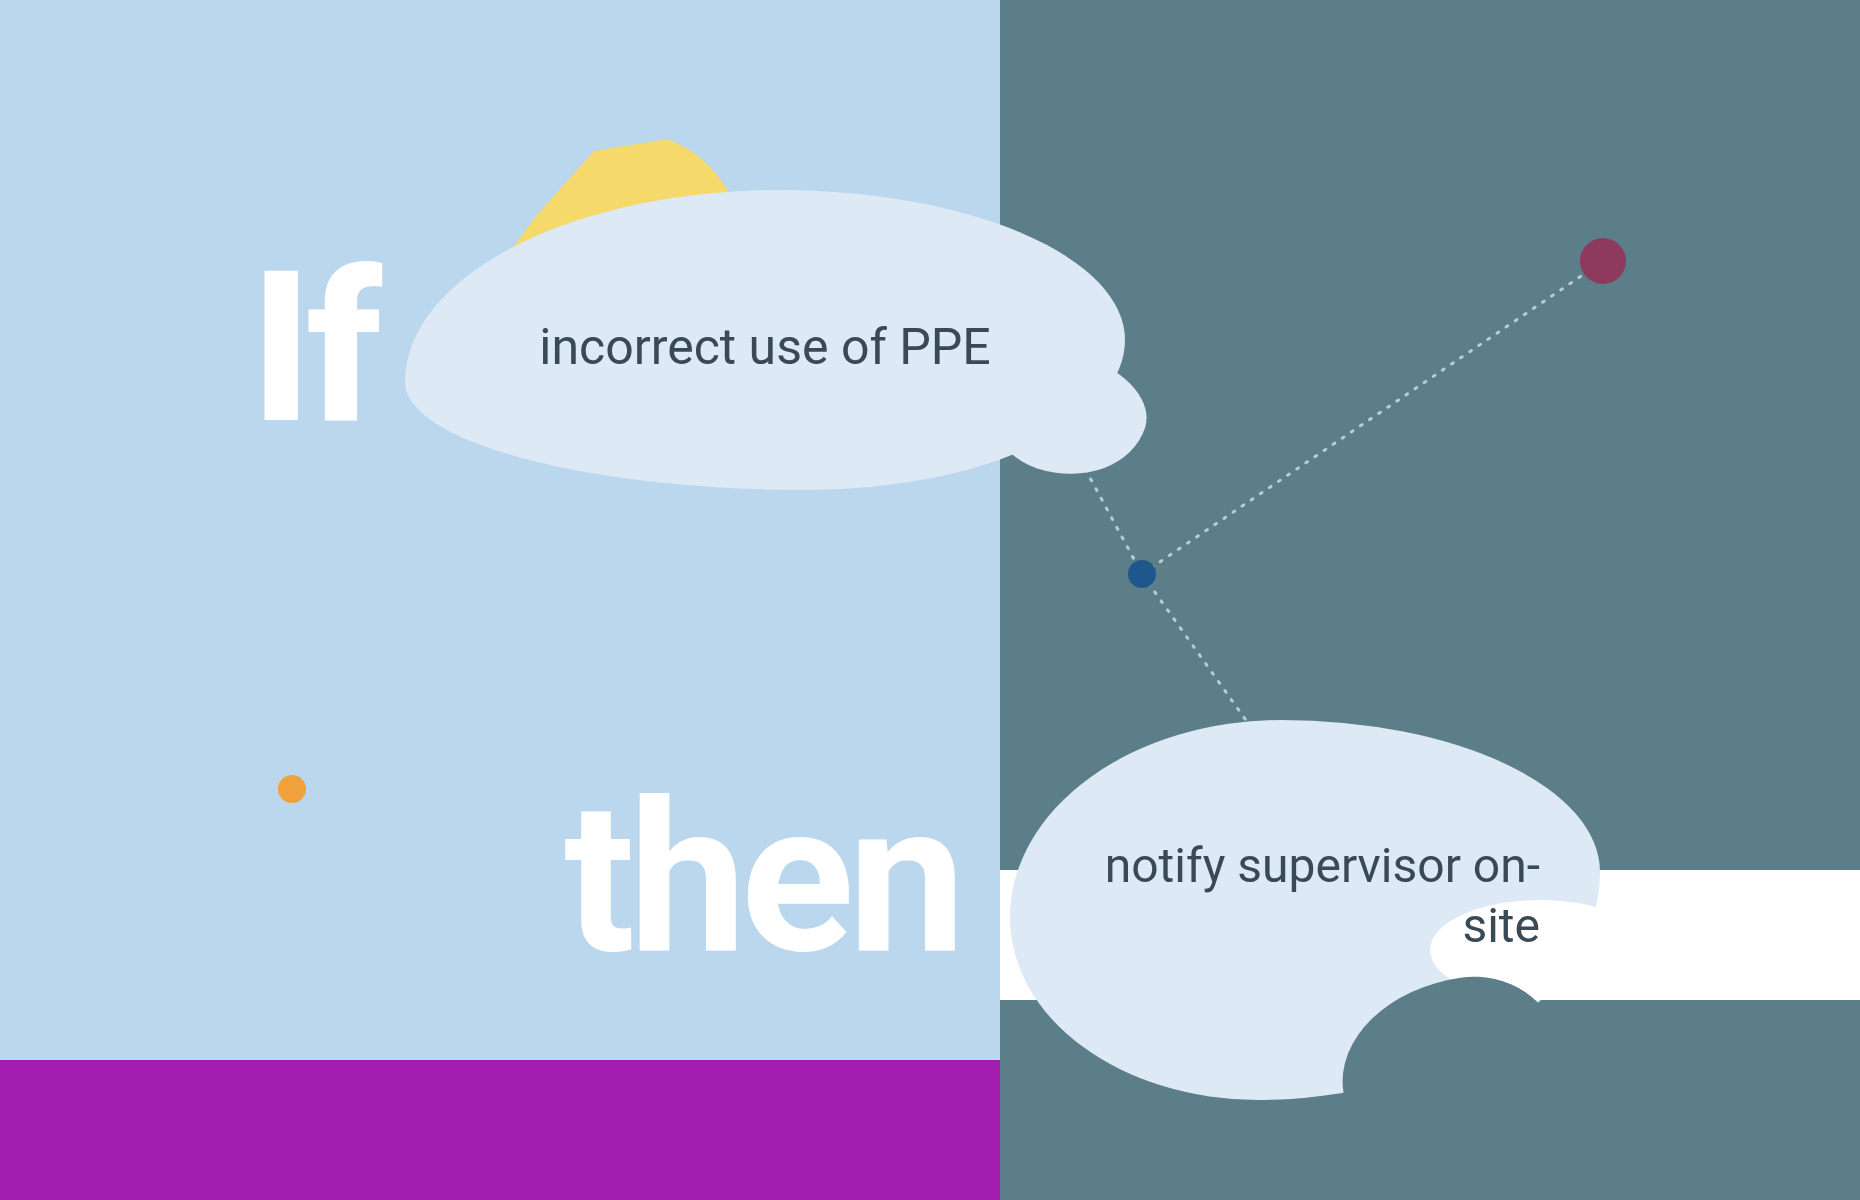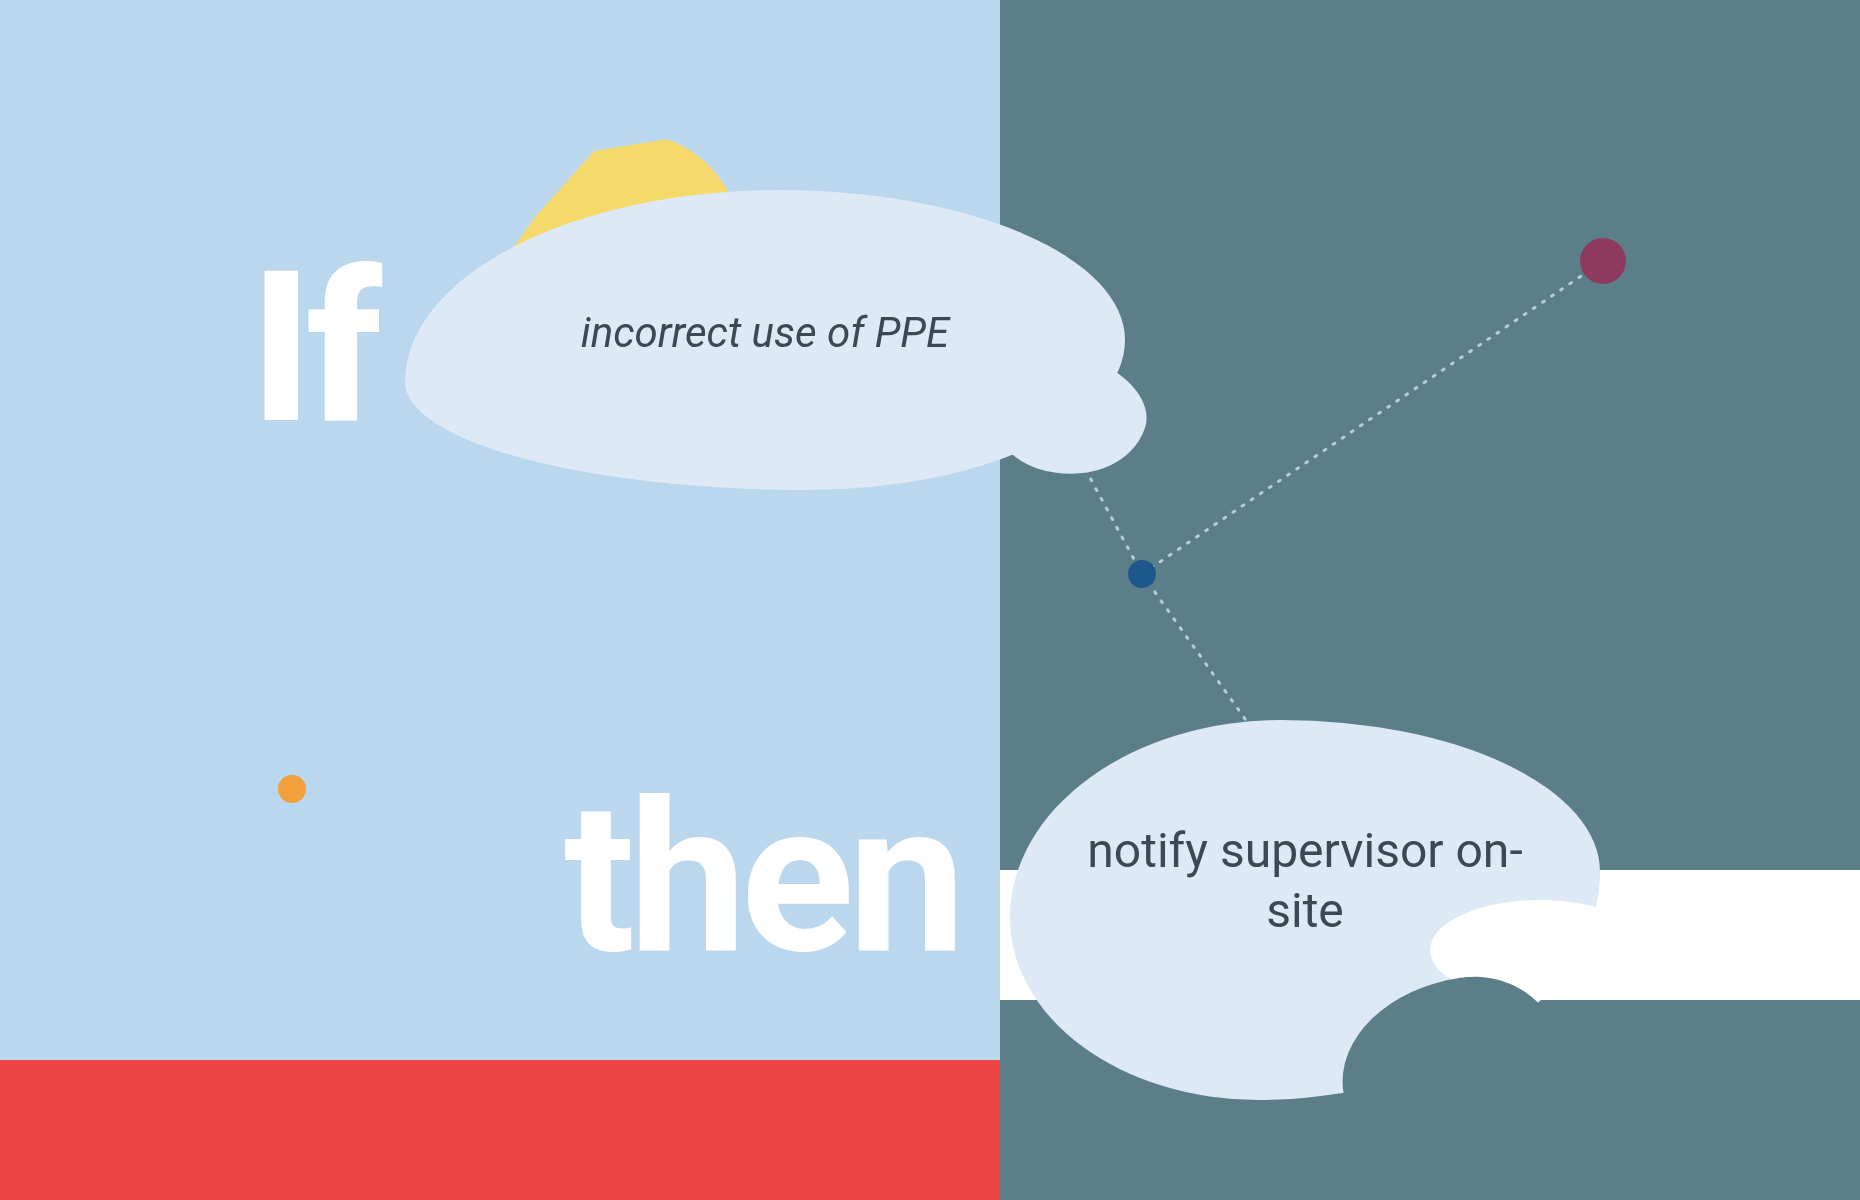--- a/index.html
+++ b/index.html
@@ -1,17 +1,17 @@
 <!DOCTYPE html>
 <html><head>
 <meta charset="utf-8">
 <style>
   * { margin: 0; padding: 0; box-sizing: border-box; }
   html, body { width: 1860px; height: 1200px; overflow: hidden; font-family: -apple-system, BlinkMacSystemFont, "Segoe UI", Roboto, Helvetica, Arial, sans-serif; }
-  .stage { position: relative; width: 1860px; height: 1200px; background: #ef4444; }
+  .stage { position: relative; width: 1860px; height: 1200px; background: #a21caf; }
   .panel-left, .panel-right { position: absolute; top: 0; }
   .panel-left  { left: 0;   width: 1000px; height: 1060px; background: #bbd7ee; }
   .panel-right { left: 1000px; width: 860px; height: 1060px; background: #5b7e88; }
   .white-band { position: absolute; left: 1000px; top: 870px; width: 860px; height: 130px; background: #ffffff; }
   .bottom-right-strip { position: absolute; left: 1000px; top: 1060px; width: 860px; height: 140px; background: #5b7e88; }
 
   .word-if {
     position: absolute; left: 250px; top: 225px;
     font-size: 210px; font-weight: 800; color: #ffffff; letter-spacing: -6px;
   }
@@ -48,22 +48,22 @@
   }
   .blob-then .notch-white {
     position: absolute; left: 420px; top: 180px; width: 220px; height: 100px;
     background: #ffffff; border-radius: 50%;
   }
 
   .blob-text {
     position: absolute; width: 100%; text-align: center;
     color: #3a4a55; font-weight: 400;
   }
-  .blob-if .blob-text  { top: 118px; font-size: 42px; font-style: italic; }
-  .blob-then .blob-text { top: 101px; font-size: 48px; line-height: 1.25; padding: 0 60px; }
+  .blob-if .blob-text  { top: 128px; font-size: 50px; }
+  .blob-then .blob-text { top: 116px; font-size: 48px; line-height: 1.25; padding: 0 60px; text-align: right; }
 
   .dot { position: absolute; border-radius: 50%; }
   .dot-orange { left: 278px; top: 775px; width: 28px; height: 28px; background: #f0a13b; }
   .dot-blue   { left: 1128px; top: 560px; width: 28px; height: 28px; background: #1e578b; }
   .dot-maroon { left: 1580px; top: 238px; width: 46px; height: 46px; background: #8e3a5e; }
 
   svg.connectors { position: absolute; left: 0; top: 0; width: 1860px; height: 1200px; pointer-events: none; }
   svg.connectors line { stroke: #b7cdd6; stroke-width: 3; stroke-dasharray: 2 9; stroke-linecap: round; }
 </style>
 </head>

